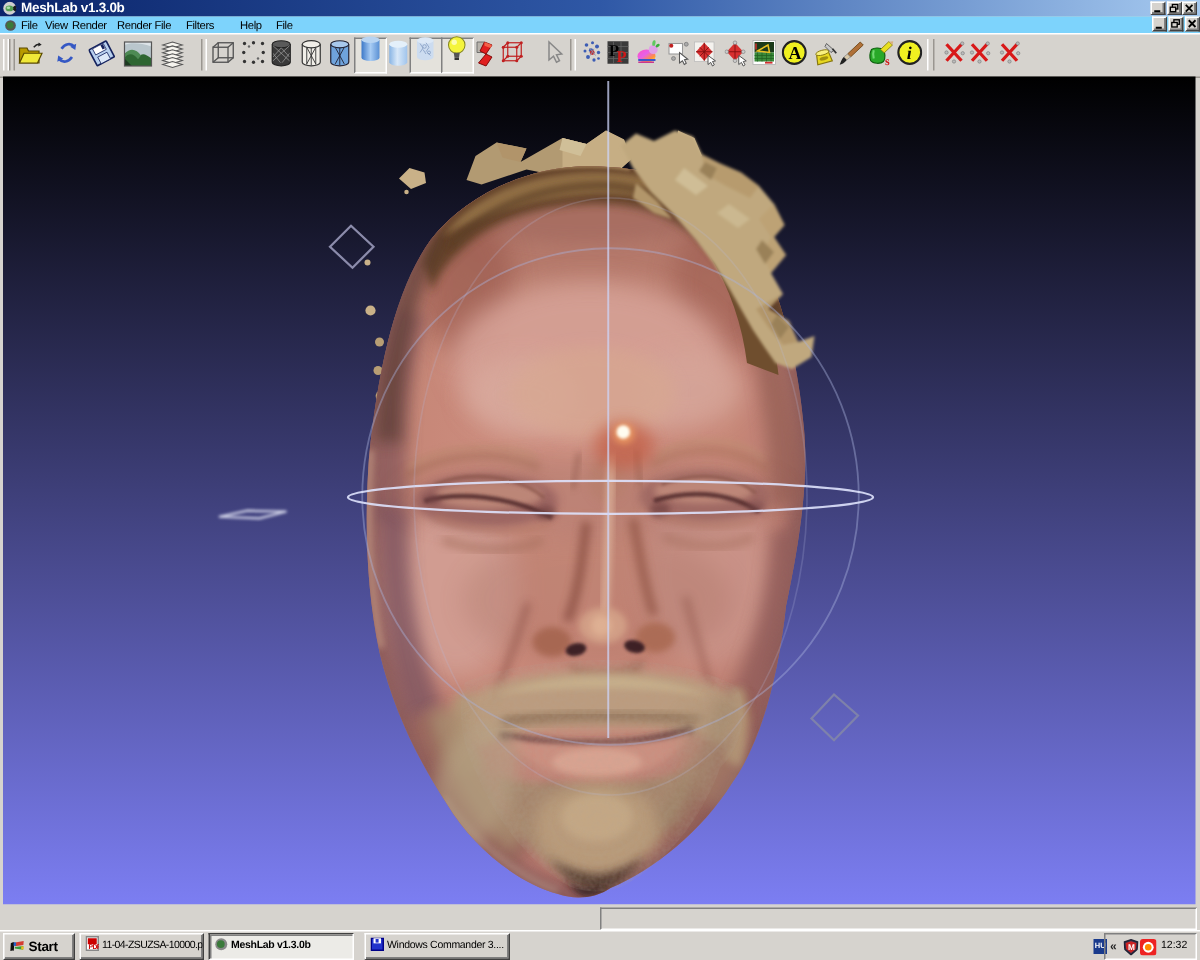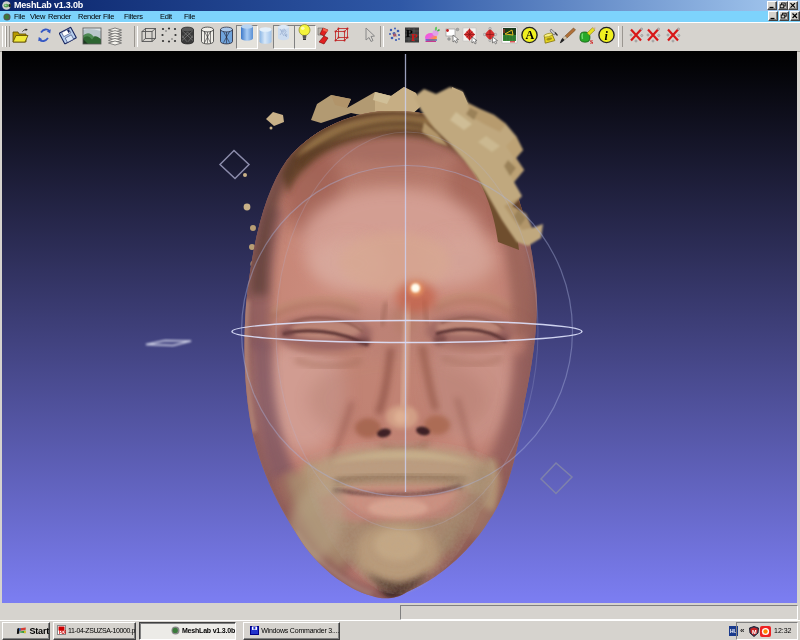--- a/index.html
+++ b/index.html
@@ -26,21 +26,21 @@
   #statusbar{position:absolute;left:0;top:603px;width:800px;height:17px;background:#d6d3ce;}
   #statusbox{position:absolute;left:400px;top:2px;width:396px;height:13px;background:#d6d3ce;
     border-top:1px solid #808080;border-left:1px solid #808080;
     border-bottom:1px solid #fff;border-right:1px solid #fff;}
   #taskbar{position:absolute;left:0;top:620px;width:800px;height:20px;background:#d6d3ce;
     border-top:1px solid #fff;}
   .taskbtn{position:absolute;top:1px;height:16px;background:#d6d3ce;
     border-top:1px solid #fff;border-left:1px solid #fff;
     border-right:1px solid #404040;border-bottom:1px solid #404040;
     box-shadow:inset -1px -1px 0 #808080;
-    font-size:7px;letter-spacing:-0.2px;line-height:16px;color:#000;white-space:nowrap;overflow:hidden;text-align:right;}
+    font-size:7px;letter-spacing:-0.2px;line-height:16px;color:#000;white-space:nowrap;overflow:hidden;}
   .taskbtn .ti{display:inline-block;vertical-align:middle;margin:0 2px 2px 3px;}
   #mlbtn{background:#ecebe7;border-top:1px solid #404040;border-left:1px solid #404040;
     border-right:1px solid #fff;border-bottom:1px solid #fff;box-shadow:inset 1px 1px 0 #808080;}
   #tray{position:absolute;right:2px;top:1px;width:60px;height:16px;
     border-top:1px solid #808080;border-left:1px solid #808080;
     border-bottom:1px solid #fff;border-right:1px solid #fff;
     font-size:8px;line-height:16px;}
 </style>
 </head>
 <body>
@@ -75,21 +75,21 @@
   <svg class="abs" style="left:3px;top:2px" width="8" height="8" viewBox="0 0 9 9">
     <circle cx="4.5" cy="4.5" r="4" fill="#555"></circle>
     <circle cx="4.2" cy="4.4" r="2.6" fill="#3a7a3a"></circle>
   </svg>
   <div class="menuitem" style="left:14px">File</div>
   <div class="menuitem" style="left:30px">View</div>
   <div class="menuitem" style="left:48px">Render</div>
   <div class="menuitem" style="left:78px">Render</div>
   <div class="menuitem" style="left:103px">File</div>
   <div class="menuitem" style="left:124px">Filters</div>
-  <div class="menuitem" style="left:160px">Edit</div>
+  <div class="menuitem" style="left:160px">Help</div>
   <div class="menuitem" style="left:184px">File</div>
   <div class="capbtn" style="left:768px;top:0px;height:10px">
       <svg class="glyph" viewBox="0 0 8 8">
         <path d="M1.5 6.5h4" stroke="#000" stroke-width="1.3"></path>
       </svg>
     </div>
   <div class="capbtn" style="left:779px;top:0px;height:10px">
       <svg class="glyph" viewBox="0 0 8 8">
         <rect x="2.6" y="1.2" width="3.6" height="3" fill="none" stroke="#000" stroke-width="0.9"></rect>
         <rect x="1.2" y="3" width="3.6" height="3" fill="#d6d3ce" stroke="#000" stroke-width="0.9"></rect>

